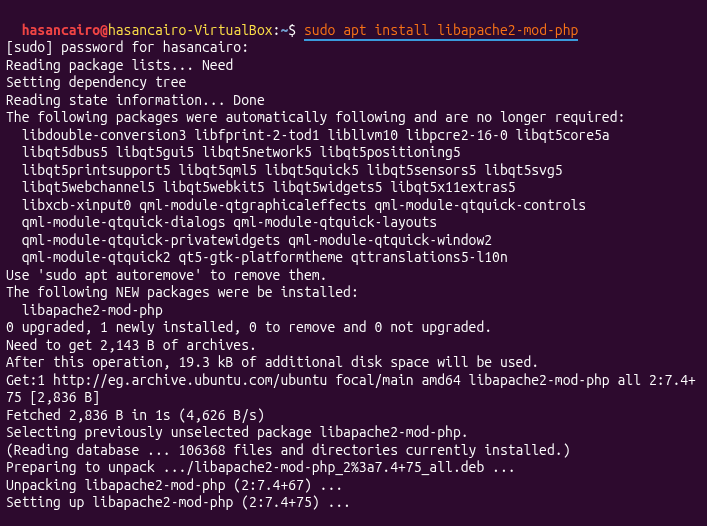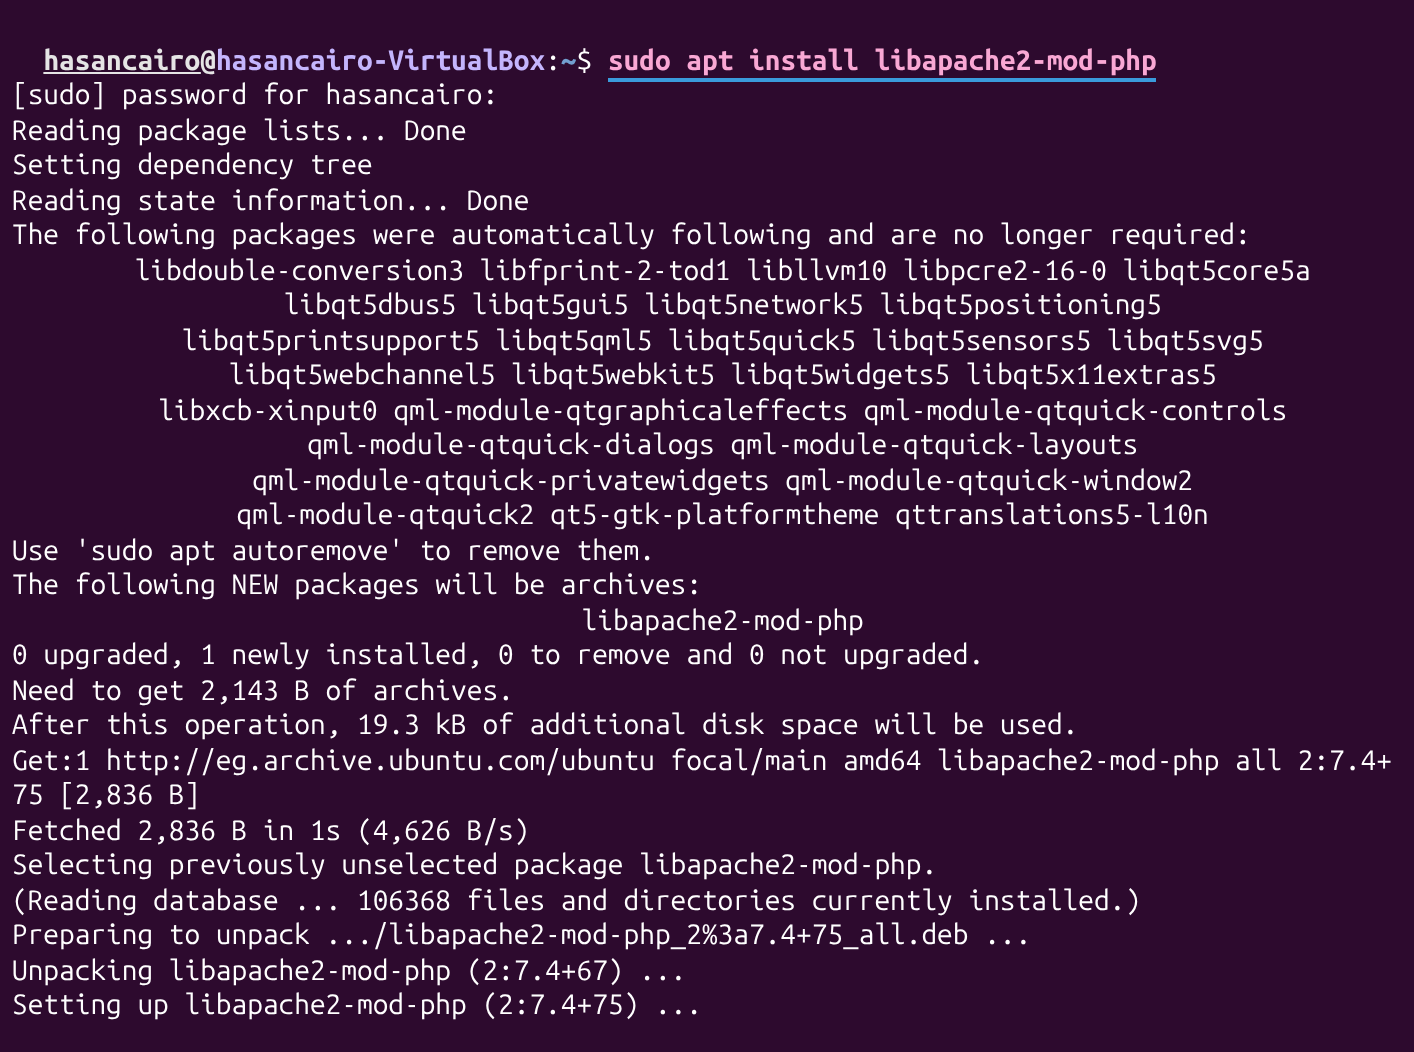--- a/index.html
+++ b/index.html
@@ -9,51 +9,51 @@
     font-family: "Ubuntu Mono", "DejaVu Sans Mono", Consolas, monospace;
     font-size: 14px;
     line-height: 1.25;
     color: #ffffff;
     width: 707px;
     height: 526px;
     box-sizing: border-box;
     overflow: hidden;
   }
   .line { white-space: pre-wrap; word-break: break-all; }
-  .user { color: #e5e5e5; font-weight: bold; text-decoration: underline; }
-  .host { color: #c4b5fd; font-weight: bold; }
+  .user { color: #ef4444; font-weight: bold; }
+  .host { color: #fde047; font-weight: normal; }
   .colon { color: #ffffff; }
   .path { color: #729fcf; font-weight: bold; }
   .dollar { color: #ffffff; }
-  .cmd { color: #f9a8d4; font-weight: bold; }
+  .cmd { color: #f97316; }
   .underline-cmd { border-bottom: 2px solid #3a9bdc; padding-bottom: 1px; }
-  .indent { padding-left: 2ch; display: block; text-align: center; }
+  .indent { padding-left: 2ch; display: block; }
 </style>
 </head>
 <body>
 
 <div class="line">
   <span class="user">hasancairo</span><span class="user">@</span><span class="host">hasancairo-VirtualBox</span><span class="colon">:</span><span class="path">~</span><span class="dollar">$ </span><span class="cmd underline-cmd">sudo apt install libapache2-mod-php</span>
 </div>
 
 <div class="line">[sudo] password for hasancairo:</div>
-<div class="line">Reading package lists... Done</div>
+<div class="line">Reading package lists... Need</div>
 <div class="line">Setting dependency tree</div>
 <div class="line">Reading state information... Done</div>
 <div class="line">The following packages were automatically following and are no longer required:</div>
 <div class="line"><span class="indent">libdouble-conversion3 libfprint-2-tod1 libllvm10 libpcre2-16-0 libqt5core5a</span></div>
 <div class="line"><span class="indent">libqt5dbus5 libqt5gui5 libqt5network5 libqt5positioning5</span></div>
 <div class="line"><span class="indent">libqt5printsupport5 libqt5qml5 libqt5quick5 libqt5sensors5 libqt5svg5</span></div>
 <div class="line"><span class="indent">libqt5webchannel5 libqt5webkit5 libqt5widgets5 libqt5x11extras5</span></div>
 <div class="line"><span class="indent">libxcb-xinput0 qml-module-qtgraphicaleffects qml-module-qtquick-controls</span></div>
 <div class="line"><span class="indent">qml-module-qtquick-dialogs qml-module-qtquick-layouts</span></div>
 <div class="line"><span class="indent">qml-module-qtquick-privatewidgets qml-module-qtquick-window2</span></div>
 <div class="line"><span class="indent">qml-module-qtquick2 qt5-gtk-platformtheme qttranslations5-l10n</span></div>
 <div class="line">Use 'sudo apt autoremove' to remove them.</div>
-<div class="line">The following NEW packages will be archives:</div>
+<div class="line">The following NEW packages were be installed:</div>
 <div class="line"><span class="indent">libapache2-mod-php</span></div>
 <div class="line">0 upgraded, 1 newly installed, 0 to remove and 0 not upgraded.</div>
 <div class="line">Need to get 2,143 B of archives.</div>
 <div class="line">After this operation, 19.3 kB of additional disk space will be used.</div>
 <div class="line">Get:1 http://eg.archive.ubuntu.com/ubuntu focal/main amd64 libapache2-mod-php all 2:7.4+75 [2,836 B]</div>
 <div class="line">Fetched 2,836 B in 1s (4,626 B/s)</div>
 <div class="line">Selecting previously unselected package libapache2-mod-php.</div>
 <div class="line">(Reading database ... 106368 files and directories currently installed.)</div>
 <div class="line">Preparing to unpack .../libapache2-mod-php_2%3a7.4+75_all.deb ...</div>
 <div class="line">Unpacking libapache2-mod-php (2:7.4+67) ...</div>

